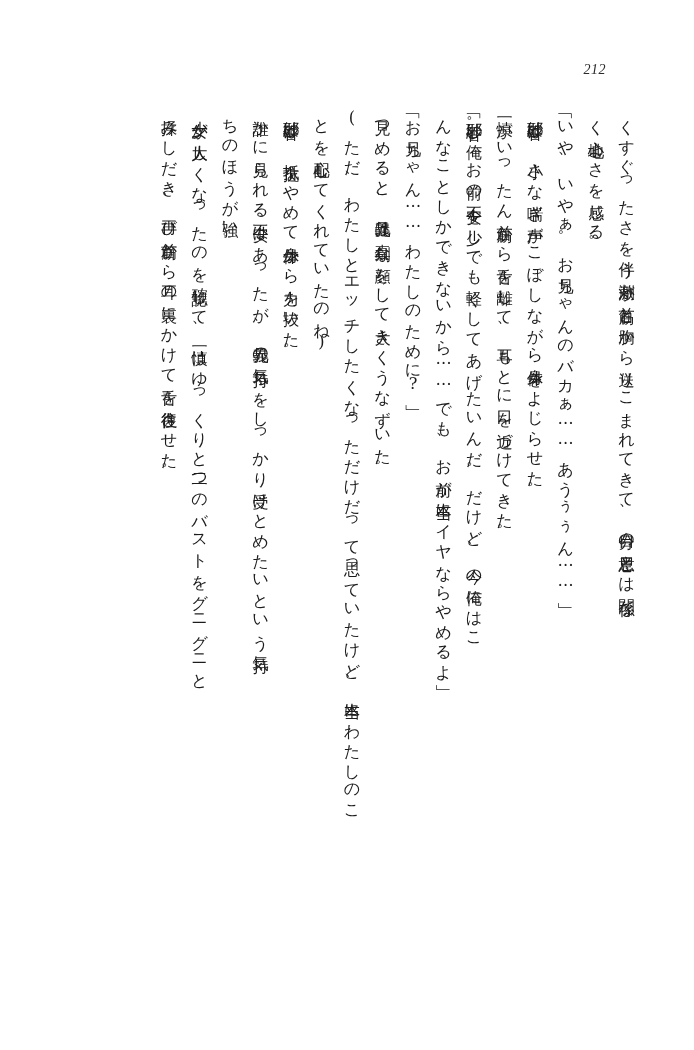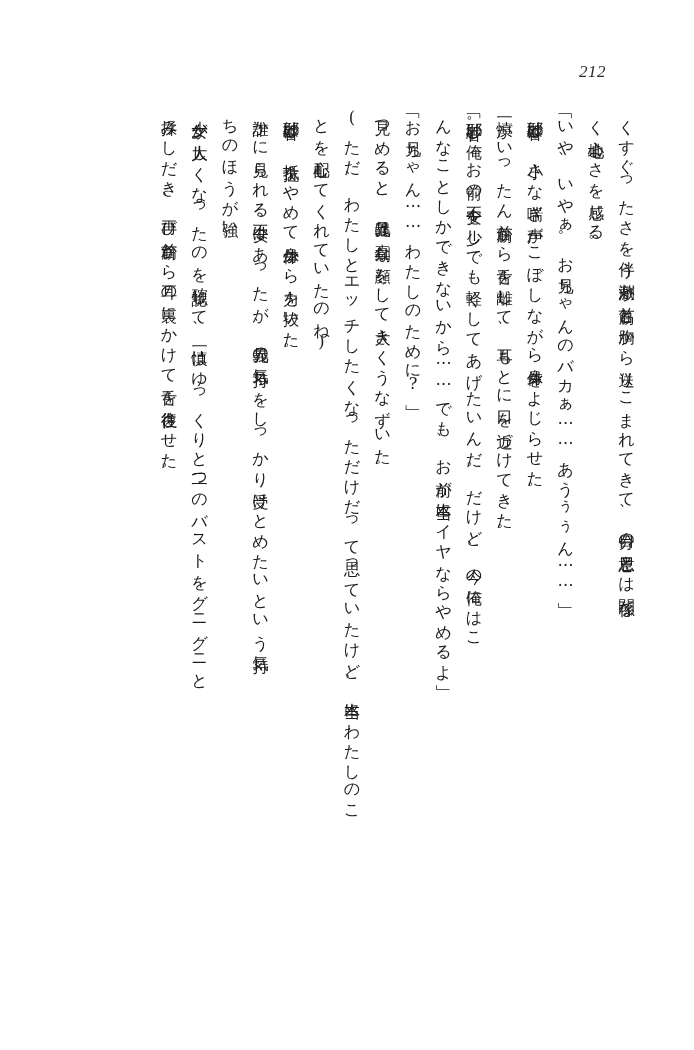--- a/index.html
+++ b/index.html
@@ -24,21 +24,21 @@
     height: 1050px;
     background: #ffffff;
   }
 
   .page-number {
     position: absolute;
     top: 62px;
     right: 88px;
     font-family: "Liberation Serif", "DejaVu Serif", serif;
     font-style: italic;
-    font-size: 17px;
+    font-size: 14px;
     color: #2a2a2a;
     letter-spacing: 0.5px;
   }
 
   .text-block {
     position: absolute;
     top: 108px;
     right: 60px;
     left: 56px;
     height: 860px;

